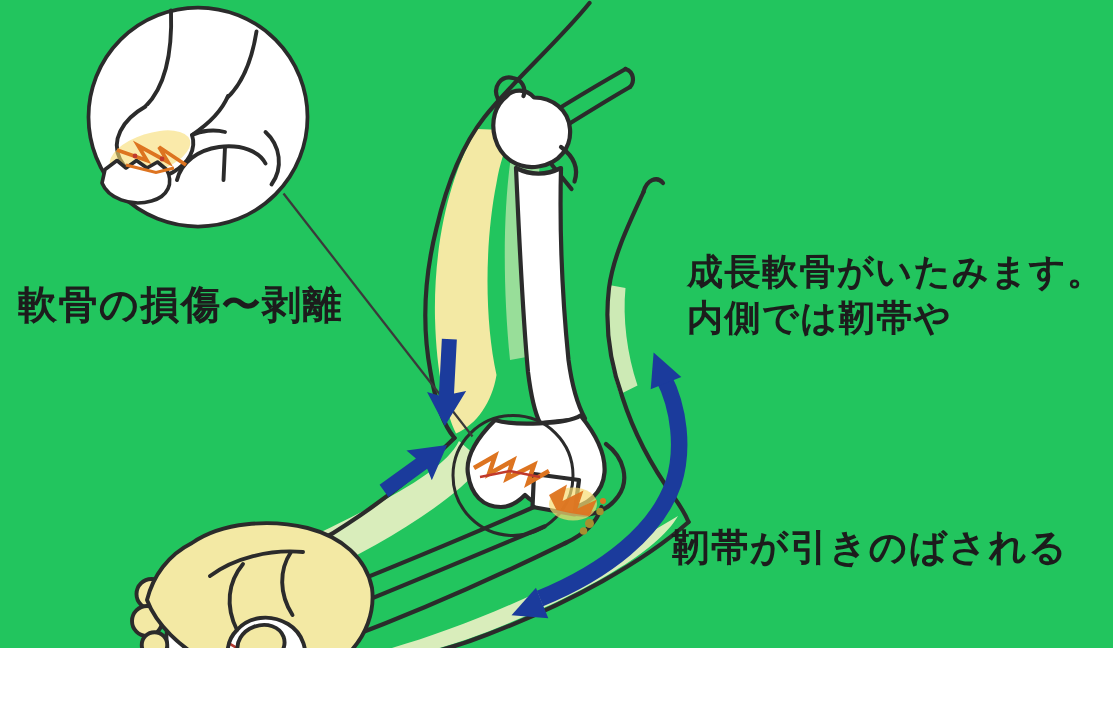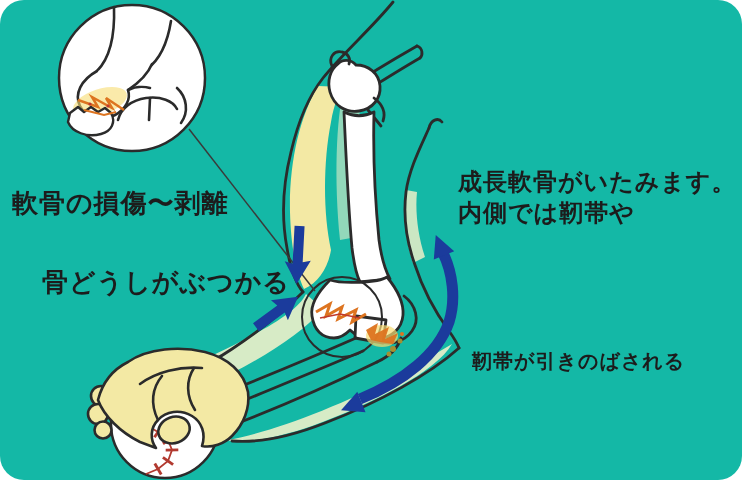--- a/index.html
+++ b/index.html
@@ -1,28 +1,28 @@
 <!DOCTYPE html>
 <html><head>
 <meta charset="utf-8">
 <style>
   html,body{margin:0;padding:0;background:#ffffff;}
   .stage{
-    position:relative;width:742px;height:480px;background:#14b8a6;
-    overflow:hidden;font-family:"Liberation Sans",sans-serif;border-radius:24px;
+    position:relative;width:742px;height:432px;background:#22c55e;
+    overflow:hidden;font-family:"Liberation Sans",sans-serif;
   }
   .stage svg{position:absolute;left:0;top:0;}
   .label{
     position:absolute;color:#1c1c1c;font-weight:700;white-space:nowrap;
     font-family:"Liberation Sans",sans-serif;letter-spacing:1px;
   }
   .label-inset{left:12px;top:186px;font-size:26px;}
   .label-collide{left:42px;top:265px;font-size:26px;}
   .label-medial{left:458px;top:166px;font-size:24px;line-height:31px;}
-  .label-stretch{left:472px;top:348px;font-size:20px;}
+  .label-stretch{left:448px;top:348px;font-size:25px;}
 </style>
 </head>
 <body>
 
 <div class="stage">
 
   <svg width="742" height="480" viewBox="0 0 742 480">
 
     <defs>
       <marker id="stitch" markerWidth="8" markerHeight="8" refX="4" refY="4" orient="auto">
@@ -114,21 +114,20 @@
       <path transform="translate(298,256) rotate(3)" d="M-5,-30 L5,-30 L5,6 L13,4 L0,28 L-13,6 L-5,8 Z"></path>
       <path transform="translate(277,312) rotate(-126)" d="M-5,-26 L5,-26 L5,4 L13,2 L0,26 L-13,4 L-5,6 Z"></path>
       <path d="M360,399 C404,381 438,354 449,322 C456,300 453,272 442,251" fill="none" stroke-width="11" stroke="#1b3b9c"></path>
       <path transform="translate(441,248) rotate(-22)" d="M0,-14 L11,8 L-11,8 Z"></path>
       <path transform="translate(354,405) rotate(-112)" d="M0,-14 L11,8 L-11,8 Z"></path>
     </g>
   </svg>
 
   <div class="label label-inset">軟骨の損傷〜剥離</div>
 
-  <div class="label label-collide">骨どうしがぶつかる</div>
 
   <div class="label label-medial">
     <div>成長軟骨がいたみます。</div>
     <div>内側では靭帯や</div>
   </div>
 
   <div class="label label-stretch">靭帯が引きのばされる</div>
 </div>
 
 </body></html>

